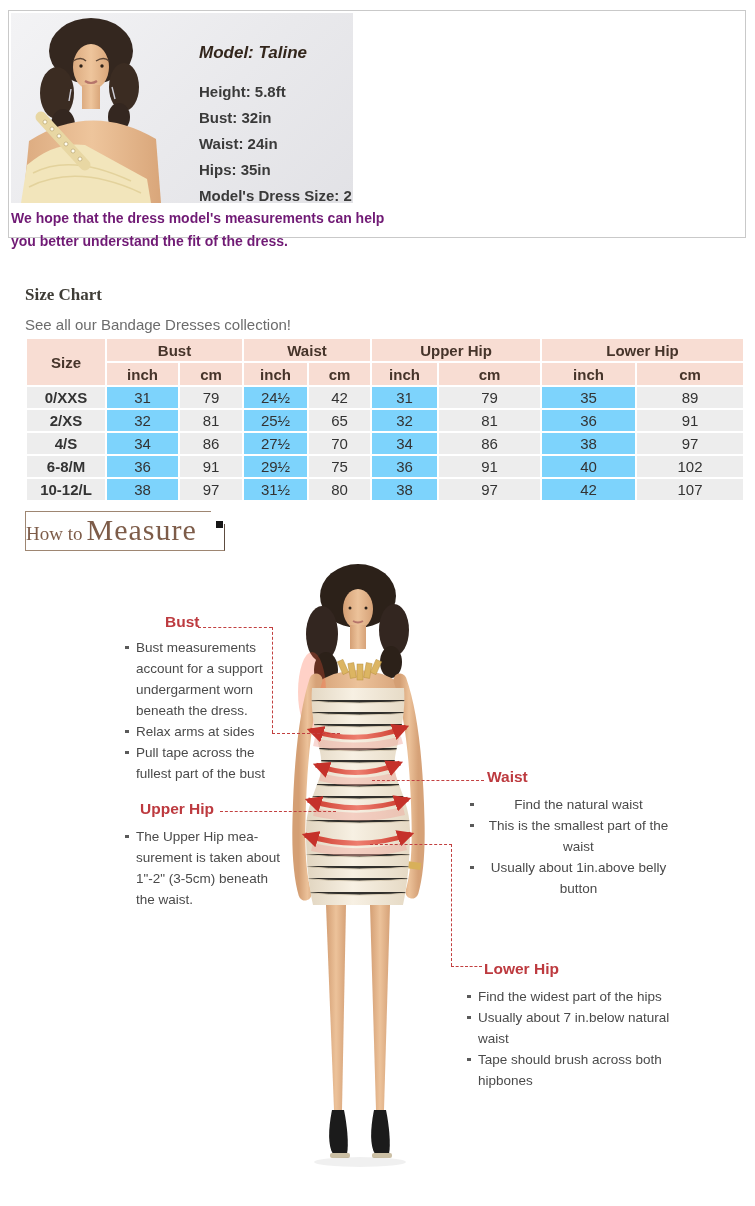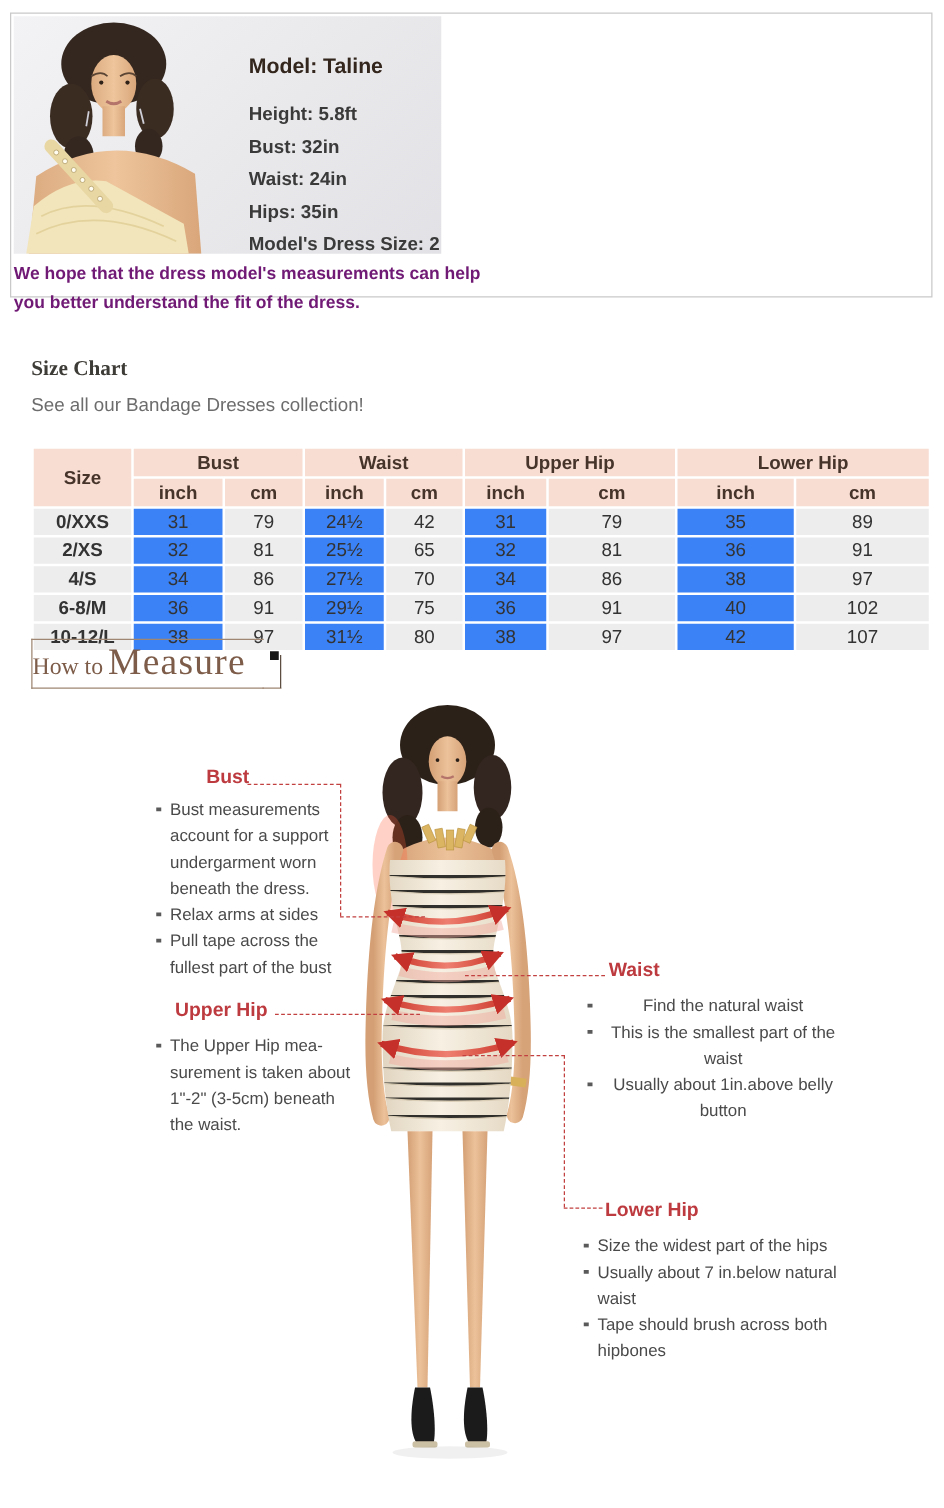--- a/index.html
+++ b/index.html
@@ -5,36 +5,36 @@
   html,body{margin:0;padding:0;background:#fff;}
   body{font-family:"Liberation Sans","DejaVu Sans",sans-serif;}
   #page{position:relative;width:755px;height:1206px;background:#fff;overflow:hidden;}
 
   
   .top-box{position:absolute;left:8px;top:10px;width:736px;height:226px;border:1px solid #c9c9c9;background:#fff;}
   .model-panel{position:absolute;left:2px;top:2px;width:342px;height:190px;
     background:linear-gradient(135deg,#f3f3f5 0%,#e9e9ec 55%,#e2e2e6 100%);}
   .model-panel svg{position:absolute;left:0;top:0;}
   .model-info{position:absolute;left:188px;top:30px;width:150px;}
-  .model-title{font-size:17px;font-weight:bold;color:#33261c;margin-bottom:16px;white-space:nowrap;}
+  .model-title{font-size:17px;font-weight:bold;color:#33261c;margin-bottom:16px;white-space:nowrap;font-style:italic;}
   .model-stat{font-size:15px;font-weight:600;color:#3a3a3a;line-height:26px;white-space:nowrap;}
   .model-caption{position:absolute;left:2px;top:196px;width:402px;font-size:14px;font-weight:bold;color:#701a75;line-height:23px;}
 
   
   .size-heading{position:absolute;left:25px;top:285px;font-family:"Liberation Serif","DejaVu Serif",serif;
     font-size:17px;font-weight:bold;color:#3e3c36;}
   .collection-line{position:absolute;left:25px;top:316px;font-size:15px;color:#6c6c6c;}
   .collection-line a{color:#6c6c6c;cursor:pointer;}
 
-  table.size-table{position:absolute;left:25px;top:357px;border-collapse:separate;border-spacing:2px;
+  table.size-table{position:absolute;left:25px;top:337px;border-collapse:separate;border-spacing:2px;
     table-layout:fixed;font-size:15px;}
   table.size-table th{background:#f8ddd3;color:#46342a;font-weight:bold;height:22px;padding:0;text-align:center;}
   table.size-table td{height:21px;padding:0;text-align:center;color:#333;}
   td.c-size{background:#ededed;font-weight:bold;color:#222;}
-  td.c-inch{background:#3b82f6;}
+  td.c-inch{background:#7dd3fc;}
   td.c-cm{background:#ededed;}
 
   
   .htm-wrap{position:absolute;left:25px;top:511px;}
   .htm-box{position:relative;display:inline-block;border:1px solid #9e8672;border-right:none;
     padding:1px 14px 3px 0;color:#7d5c49;font-family:"Liberation Serif","DejaVu Serif",serif;}
   .htm-small{font-size:19px;}
   .htm-big{font-size:30px;letter-spacing:1px;}
   .htm-ext{position:absolute;right:-14px;bottom:-1px;width:14px;height:26px;
     border-bottom:1px solid #9e8672;border-right:1px solid #5d4c40;}
@@ -336,21 +336,21 @@
     <ul>
       <li>Find the natural waist</li>
       <li>This is the smallest part of the waist</li>
       <li>Usually about 1in.above belly button</li>
     </ul>
   </div>
 
   <div class="m-label" style="left:484px;top:960px;">Lower Hip</div>
   <div class="m-list" style="left:465px;top:986px;width:215px;">
     <ul>
-      <li>Size the widest part of the hips</li>
+      <li>Find the widest part of the hips</li>
       <li>Usually about 7 in.below natural waist</li>
       <li>Tape should brush across both hipbones</li>
     </ul>
   </div>
 
   <div class="dash-h" style="left:198px;top:627px;width:74px;"></div>
   <div class="dash-v" style="left:272px;top:627px;height:106px;"></div>
   <div class="dash-h" style="left:272px;top:733px;width:68px;"></div>
   <div class="dash-h" style="left:372px;top:780px;width:112px;"></div>
   <div class="dash-h" style="left:220px;top:811px;width:116px;"></div>

